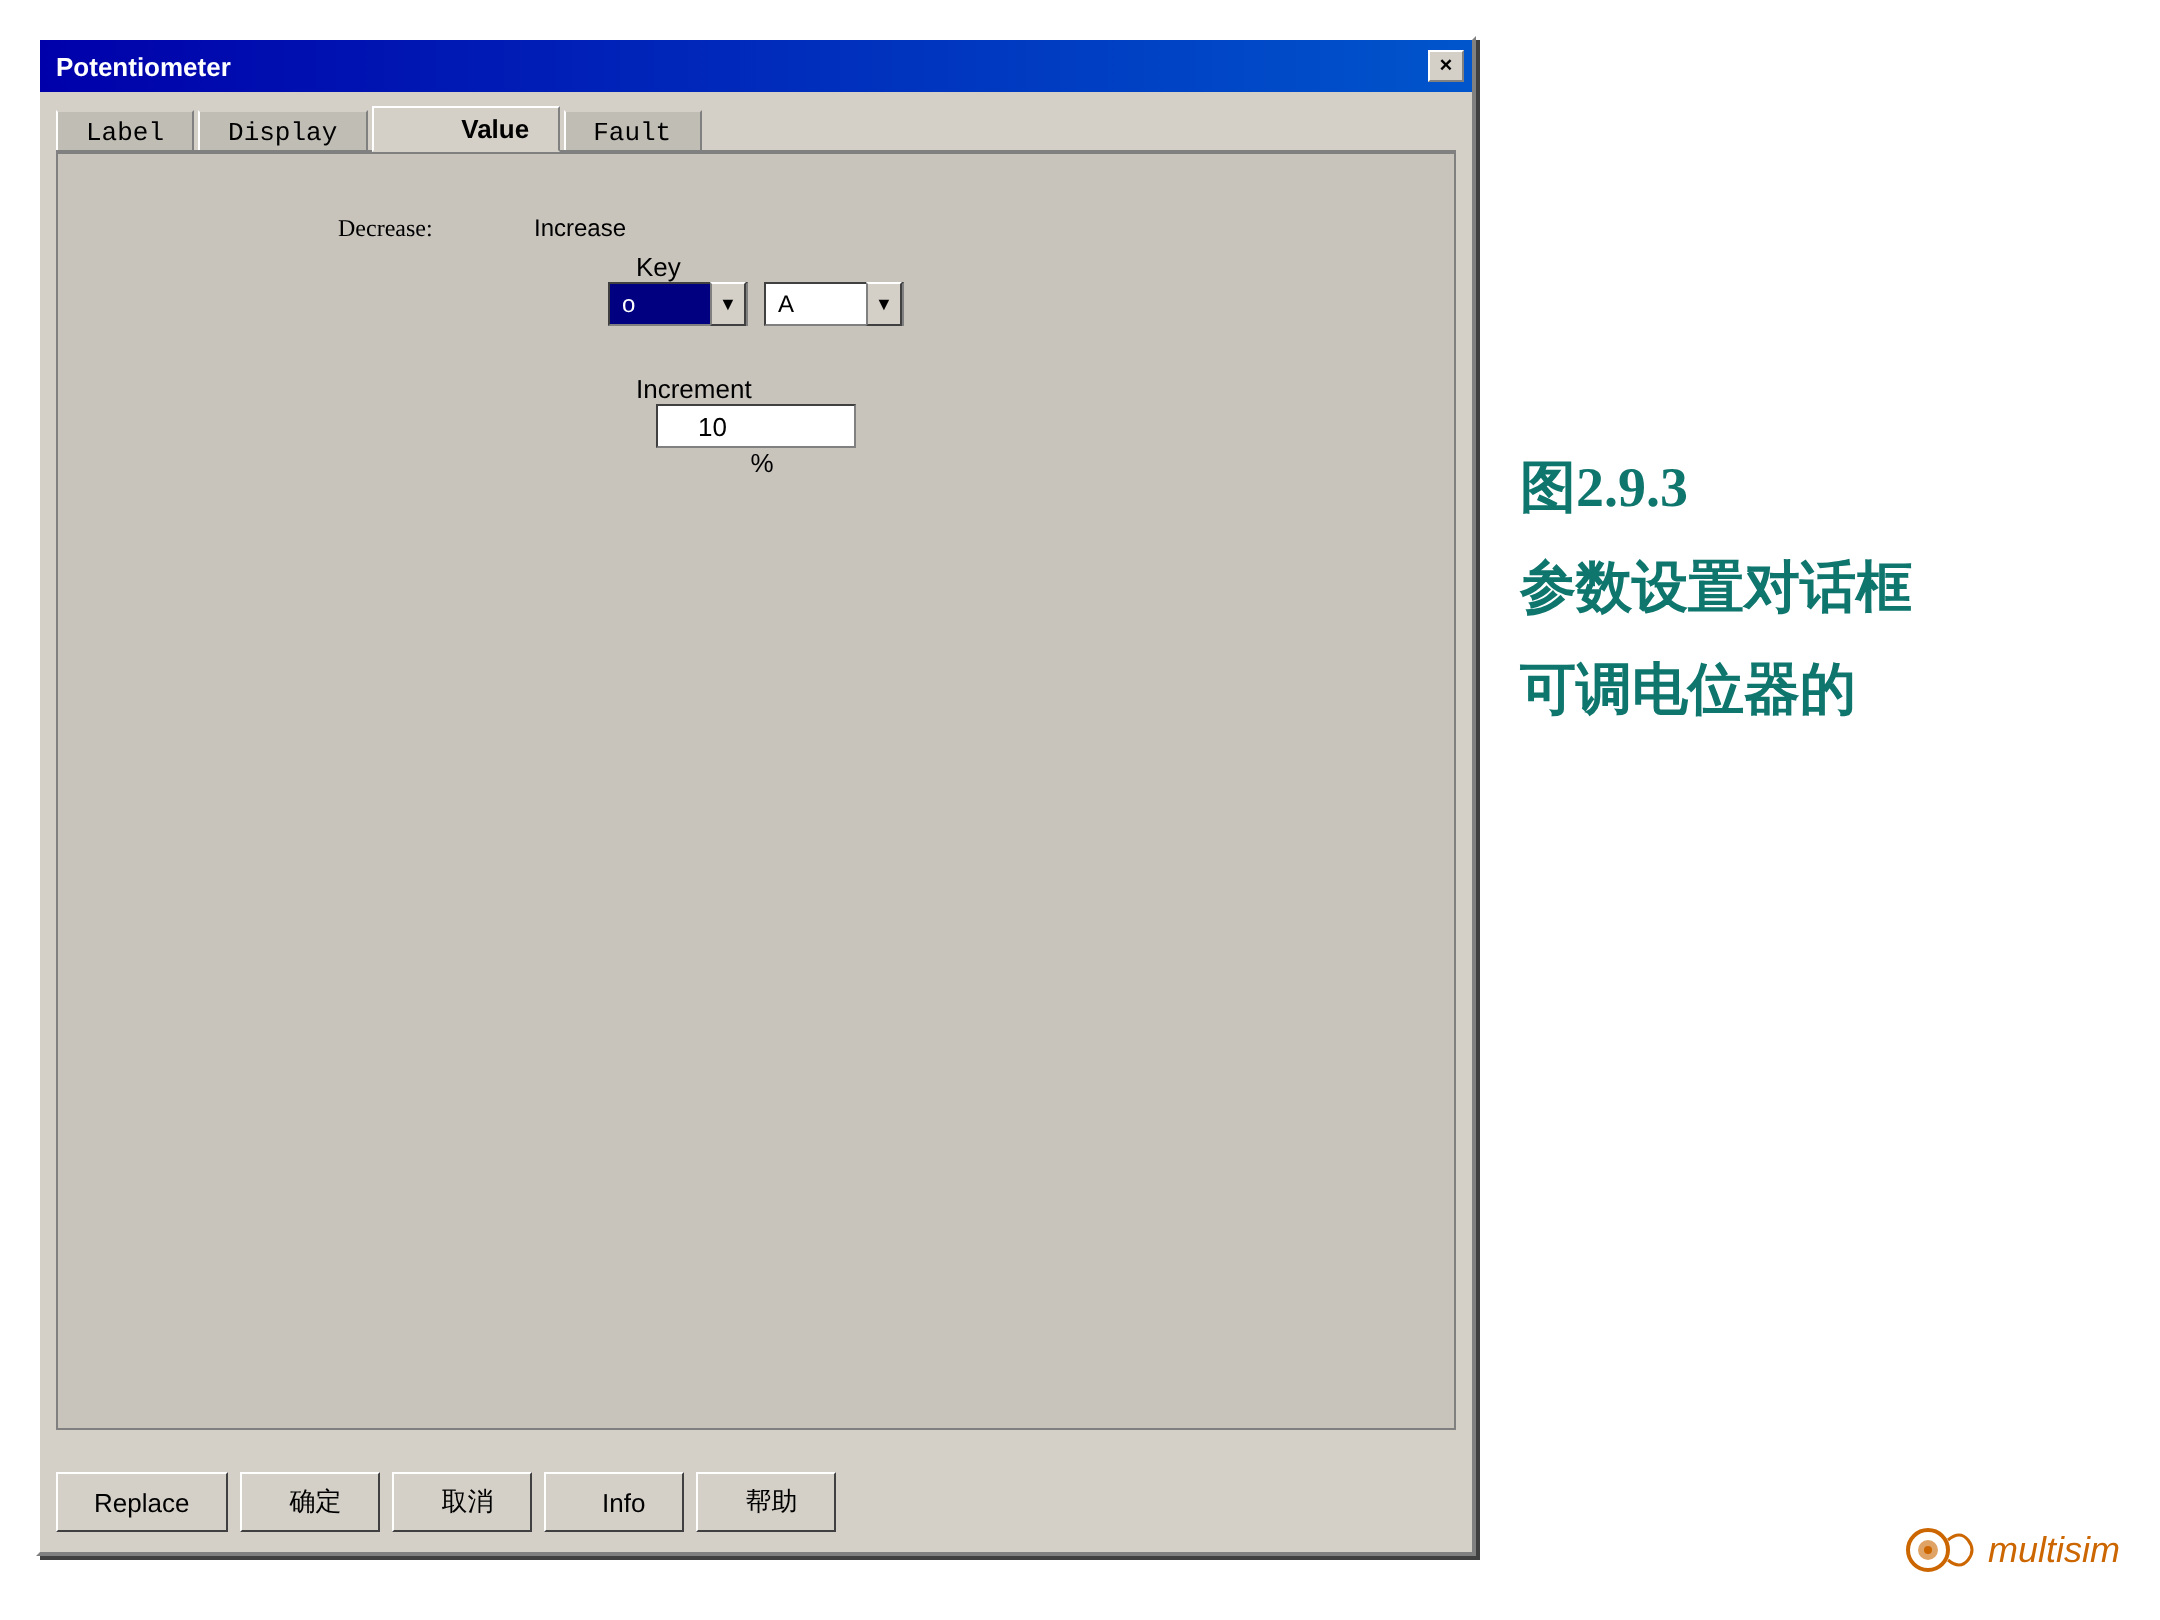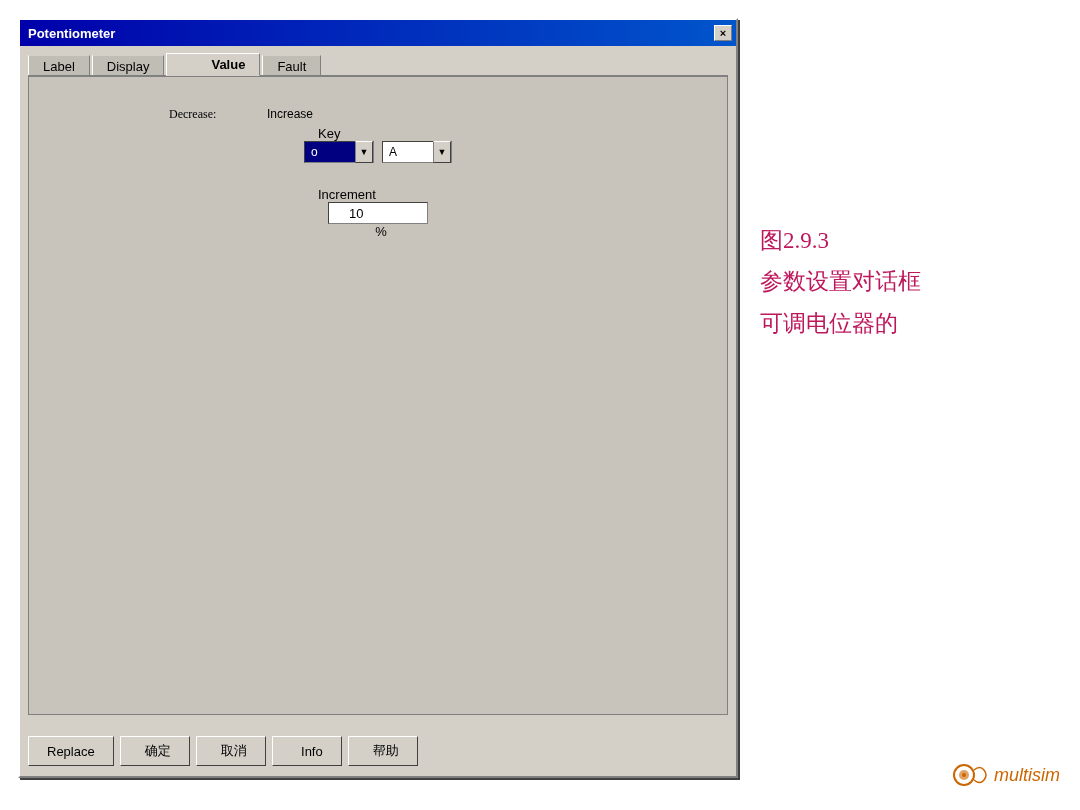--- a/index.html
+++ b/index.html
@@ -95,20 +95,21 @@
       border-bottom: 1px solid #d4d0c8;
       z-index: 2;
       font-weight: bold;
       padding-left: 44px;
     }
 
     .tab:not(.active) {
       top: 3px;
       border-top: 1px solid #d4d0c8;
       background: #c0bdb5;
+      font-family: Liberation Mono, monospace;
     }
 
     
     .tab-content {
       margin: 0 8px;
       background: #c8c4bc;
       border: 1px solid #808080;
       border-top: 2px solid #808080;
       padding: 20px 20px;
       height: 640px;
@@ -232,23 +233,24 @@
     
     .annotation {
       position: absolute;
       left: 760px;
       top: 220px;
       width: 290px;
     }
 
     .annotation-text {
       font-family: 'SimSun', 'STSong', serif;
-      font-size: 23px;
+      font-size: 28px;
       line-height: 1.8;
-      color: #be185d;
+      color: #0f766e;
+      font-weight: bold;
     }
 
     
     .multisim-logo {
       position: absolute;
       right: 20px;
       bottom: 20px;
       display: flex;
       align-items: center;
       gap: 6px;

